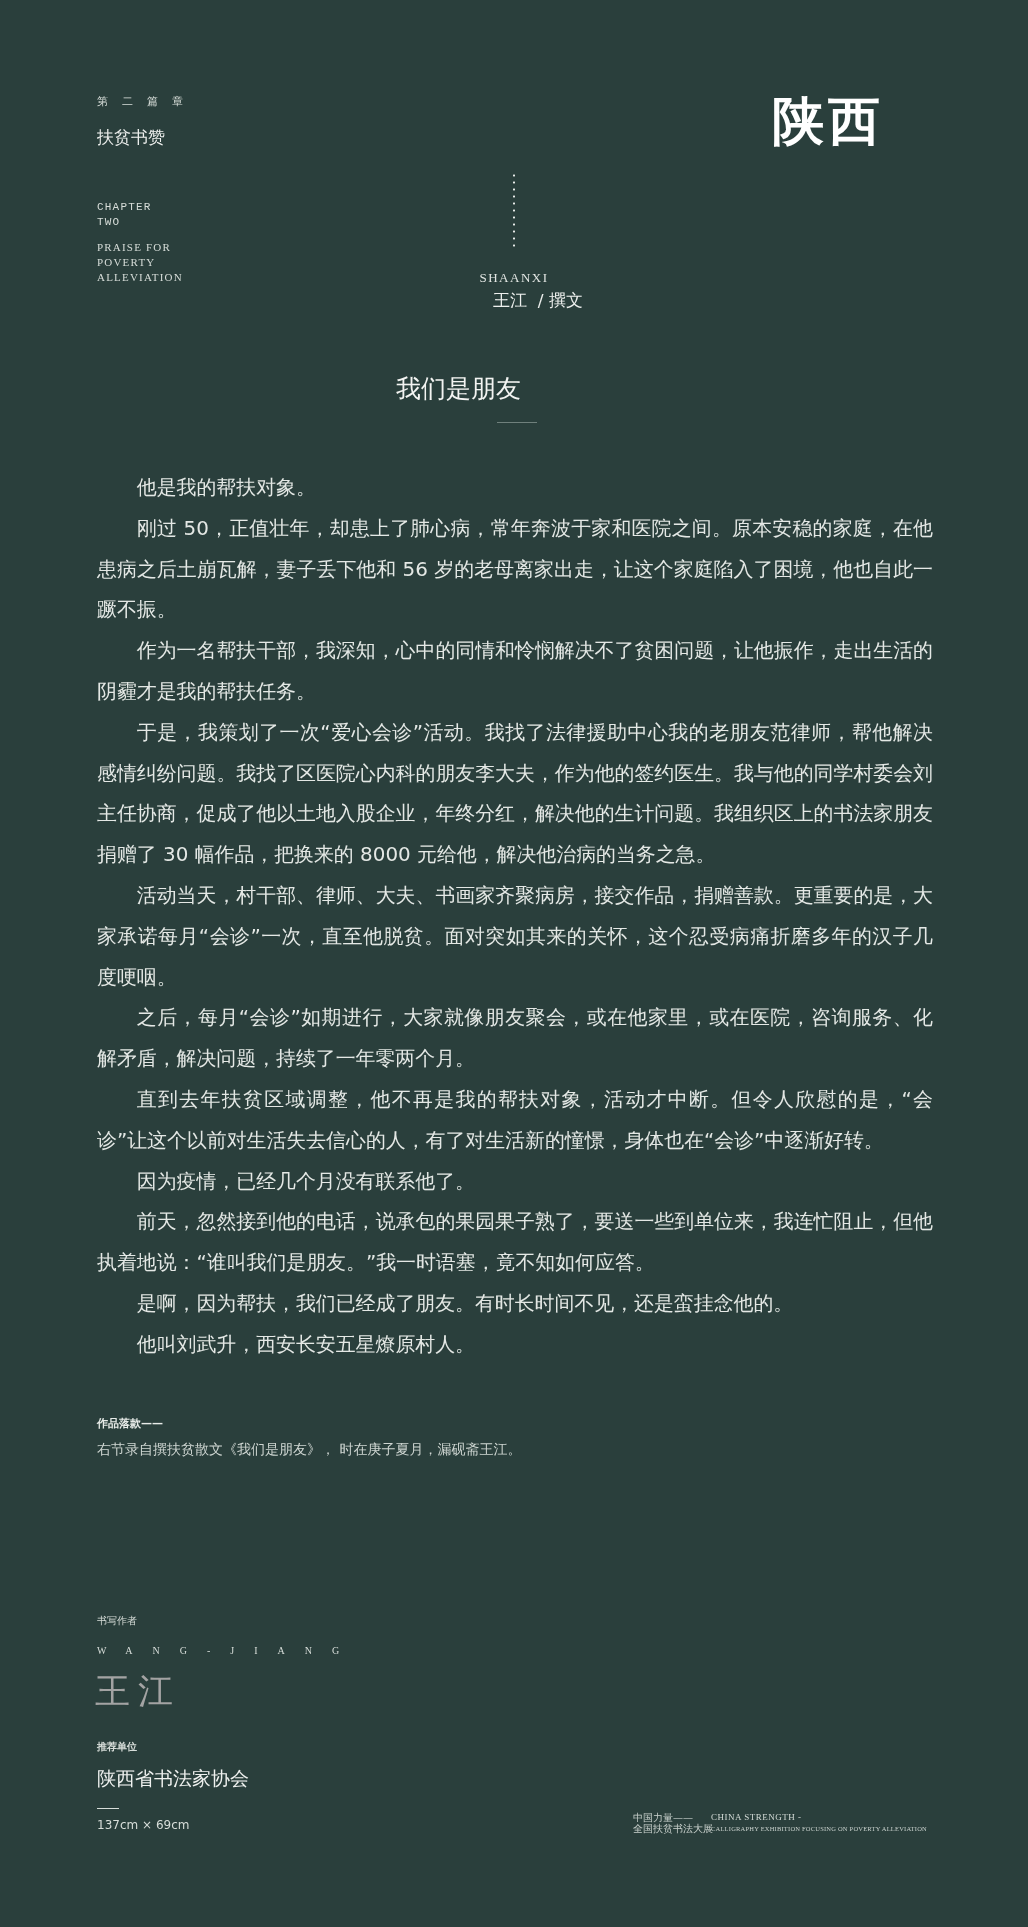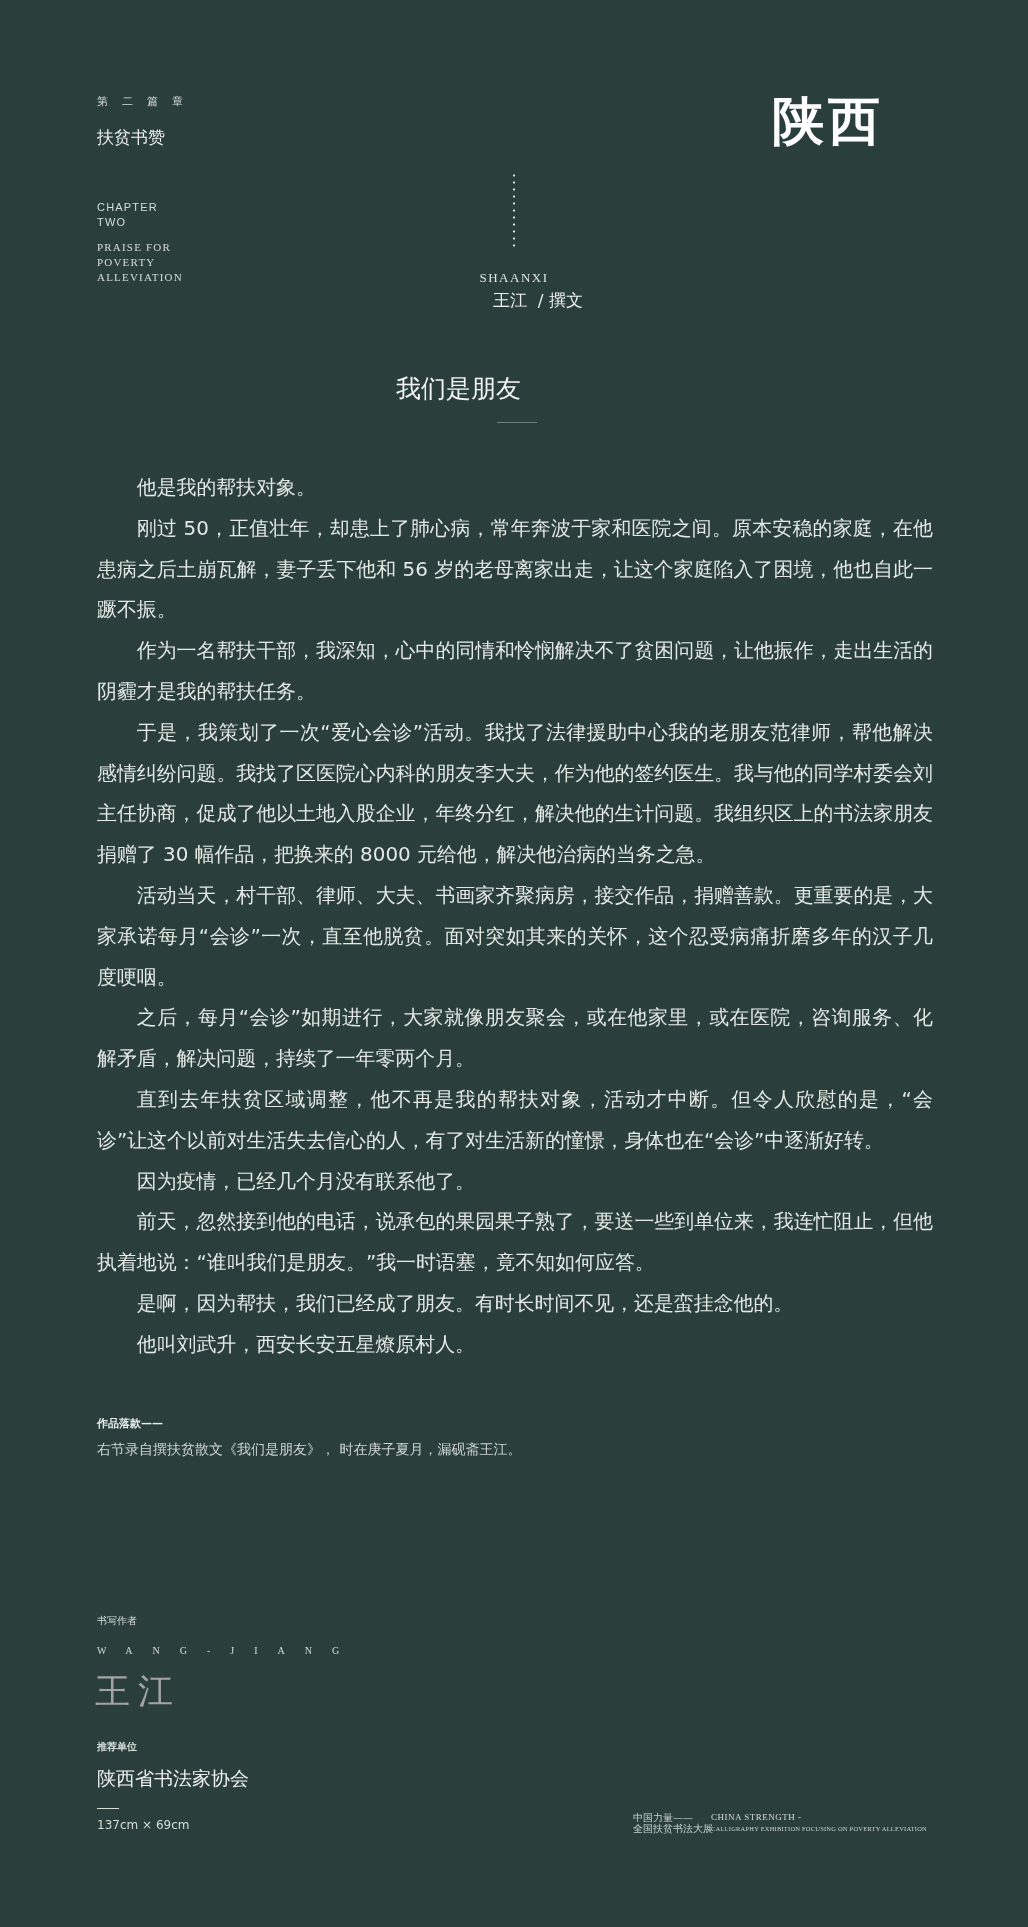--- a/index.html
+++ b/index.html
@@ -20,21 +20,21 @@
     font-size: 11px; letter-spacing: 14px;
     color: #d7ddd9;
   }
   .chapter-title-cn {
     left: 97px; top: 126px;
     font-family: "DejaVu Serif", "Liberation Serif", serif;
     font-size: 17px; color: #eef0ee;
   }
   .chapter-en {
     left: 97px; top: 200px;
-    font-family: Liberation Sans, sans-serif;
+    font-family: Liberation Mono, monospace;
     font-size: 11px; line-height: 15px; letter-spacing: 1.2px;
     color: #d7ddd9;
   }
   .chapter-en2 {
     left: 97px; top: 240px;
     font-family: "Liberation Serif", "DejaVu Serif", serif;
     font-size: 11px; line-height: 15px; letter-spacing: 1.2px;
     color: #d7ddd9;
   }
 

